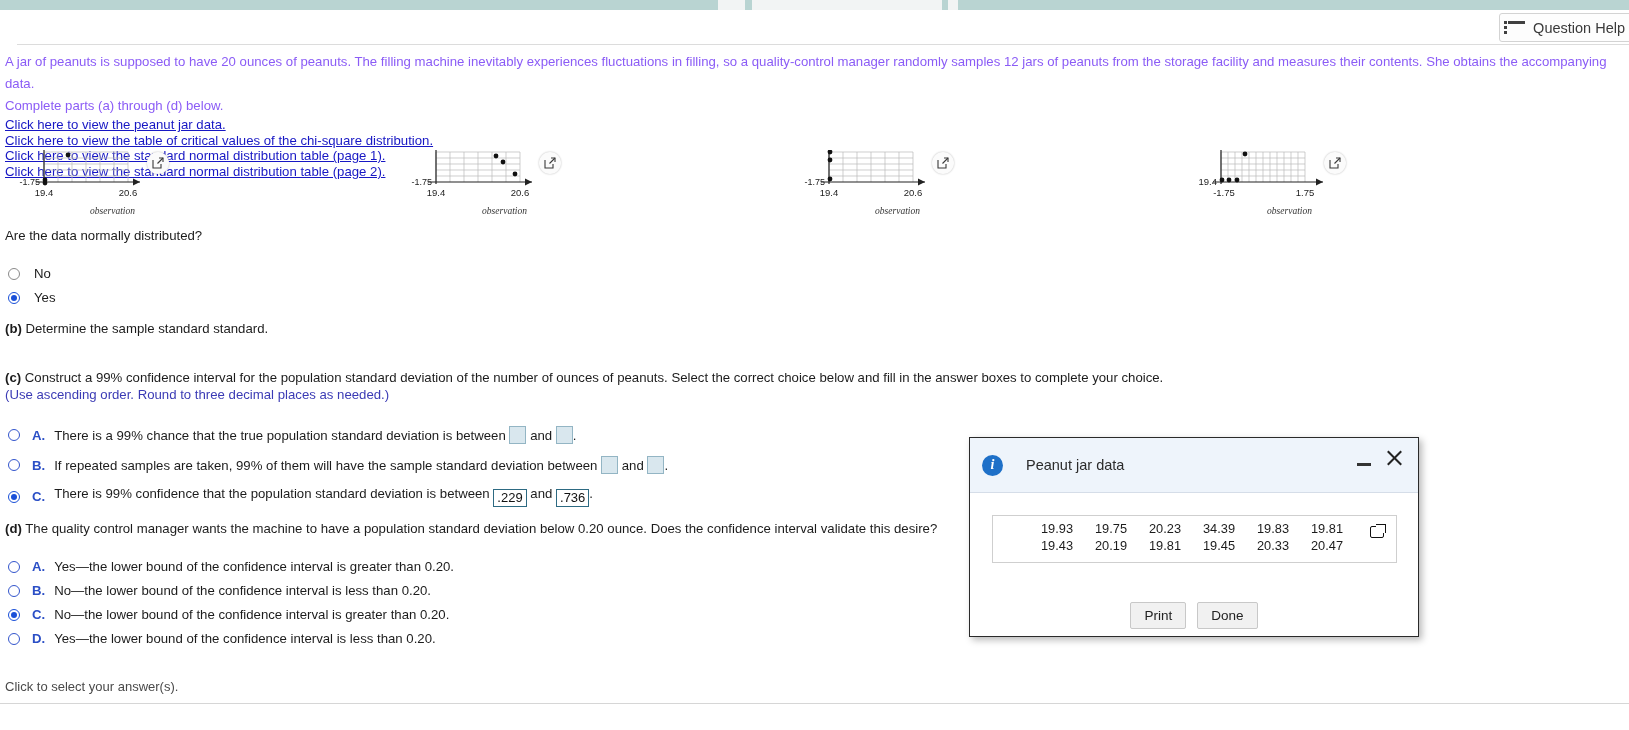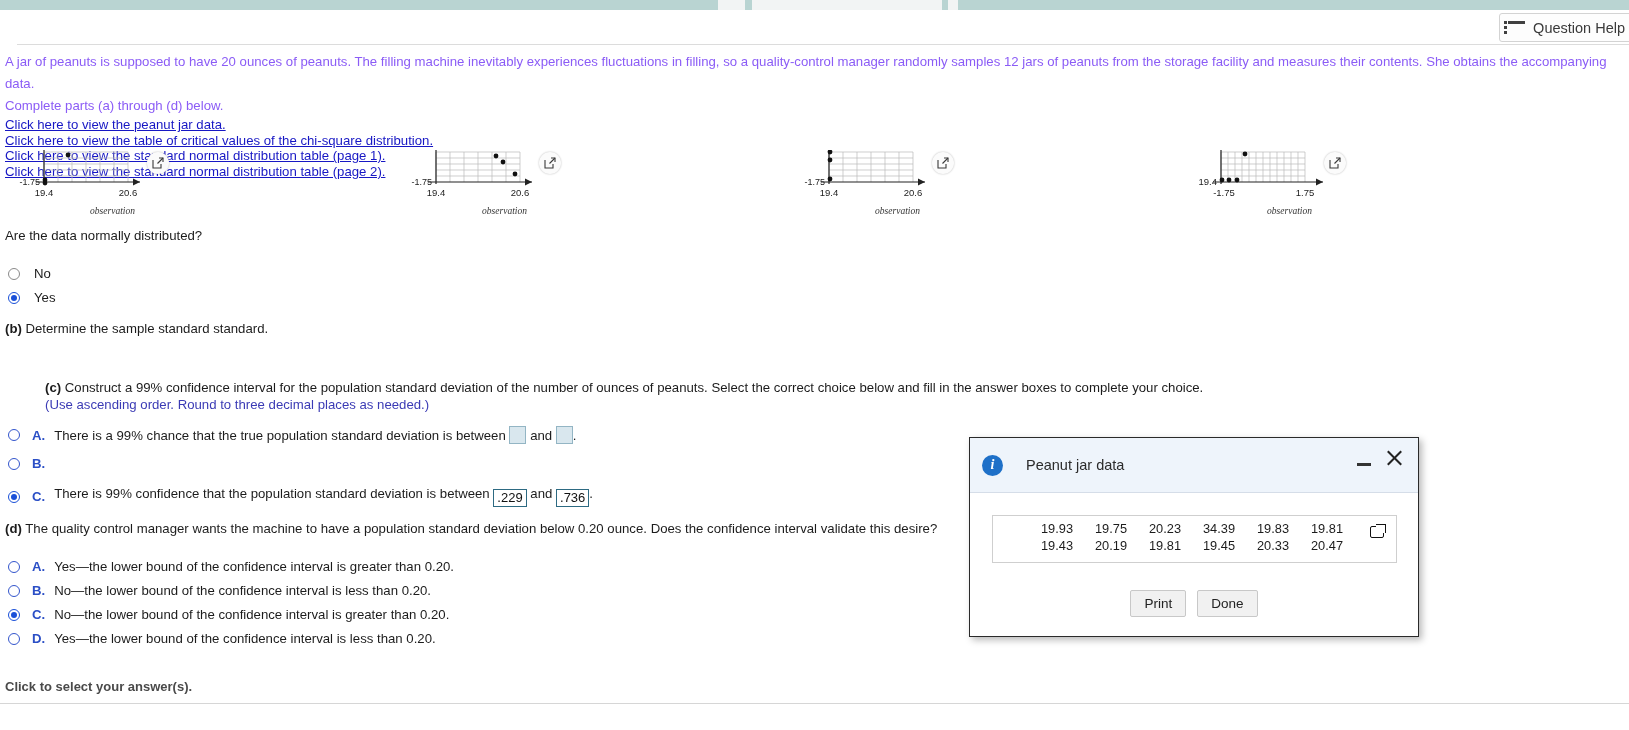--- a/index.html
+++ b/index.html
@@ -172,38 +172,38 @@
     position: absolute; right: 12px; top: 10px;
     width: 14px; height: 12px; border: 1.8px solid #111; border-radius: 2px;
     cursor: pointer; background: #fff;
   }
   .copy-icon::after {
     content: ""; position: absolute; right: -3px; top: -3px;
     width: 9px; height: 8px; border: 1.6px solid #111;
     border-left: none; border-bottom: none; background: #fff;
   }
   .dlg-buttons {
-    position: absolute; left: 0; top: 152px; width: 100%;
+    position: absolute; left: 0; top: 164px; width: 100%;
     display: flex; justify-content: center; gap: 11px;
   }
   .dlg-btn {
     min-width: 56px; height: 27px; padding: 0 13px;
     border: 1px solid #c8c8c8; background: #f1f1f1;
     font-size: 13.5px; color: #232323; cursor: pointer;
     border-radius: 2px;
   }
 
   
   .footer-rule {
     position: absolute; left: 0; top: 703px; width: 1629px;
     border-top: 1px solid #d6d6d6;
   }
   .footer-text {
     position: absolute; left: 5px; top: 679px;
-    font-size: 13px; color: #4a4a4a; font-weight: bold;
+    font-size: 13px; color: #4a4a4a;
   }
 </style>
 </head>
 <body>
 
 <div id="app">
 
   <div class="topstrip">
     <div class="seg-a"></div>
     <div class="seg-b"></div>
@@ -409,21 +409,21 @@
   </div>
 
   <div class="qblock" style="top:321px;">
     <div class="qtext">
       <b>(b)</b>
       <span>Determine the sample standard standard.</span>
     </div>
   </div>
 
 
-  <div class="qblock" style="top:380px;padding-left:40px;">
+  <div class="qblock" style="top:370px;">
     <div class="qtext">
       <b>(c)</b>
       <span>Construct a 99% confidence interval for the population standard deviation of the number of ounces of peanuts. Select the correct choice below and fill in the answer boxes to complete your choice.</span>
     </div>
     <div class="qtext hint" style="margin-top:2px;">(Use ascending order. Round to three decimal places as needed.)</div>
   </div>
 
   <div class="qblock" style="top:426px;">
     <div class="optrow">
       <span class="radio blue"></span>
@@ -434,20 +434,26 @@
         <span>and</span>
         <span class="ansbox empty"></span><span>.</span>
       </span>
     </div>
   </div>
 
   <div class="qblock" style="top:456px;">
     <div class="optrow">
       <span class="radio blue"></span>
       <span class="optletter">B.</span>
+      <span class="optlabel" style="margin-left:9px;">
+        <span>If repeated samples are taken, 99% of them will have the sample standard deviation between</span>
+        <span class="ansbox empty"></span>
+        <span>and</span>
+        <span class="ansbox empty"></span><span>.</span>
+      </span>
     </div>
   </div>
 
   <div class="qblock" style="top:486px;">
     <div class="optrow">
       <span class="radio sel"></span>
       <span class="optletter">C.</span>
       <span class="optlabel" style="margin-left:9px;">
         <span>There is 99% confidence that the population standard deviation is between</span>
         <span class="ansbox">.229</span>

